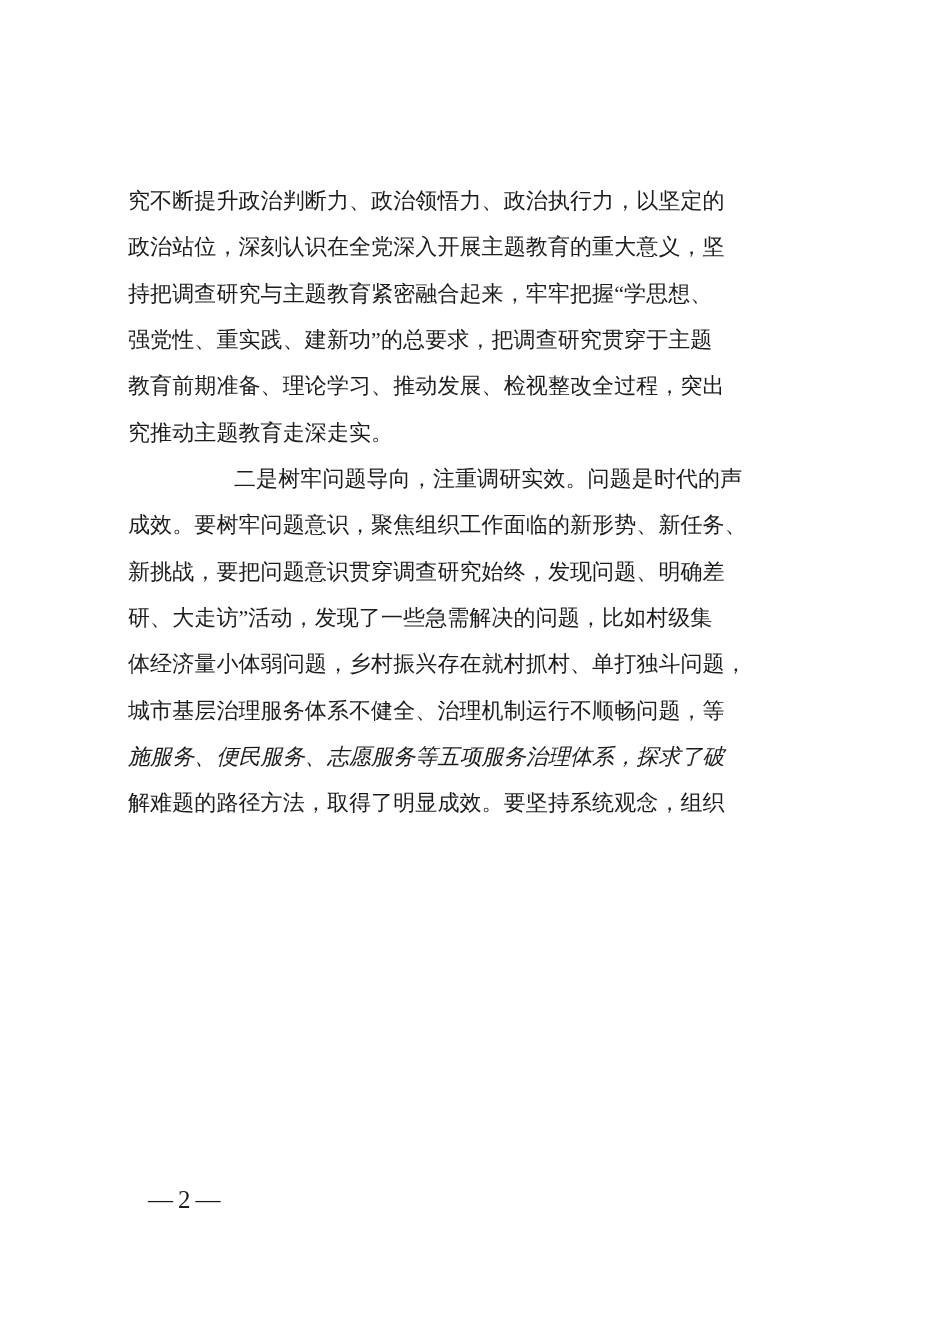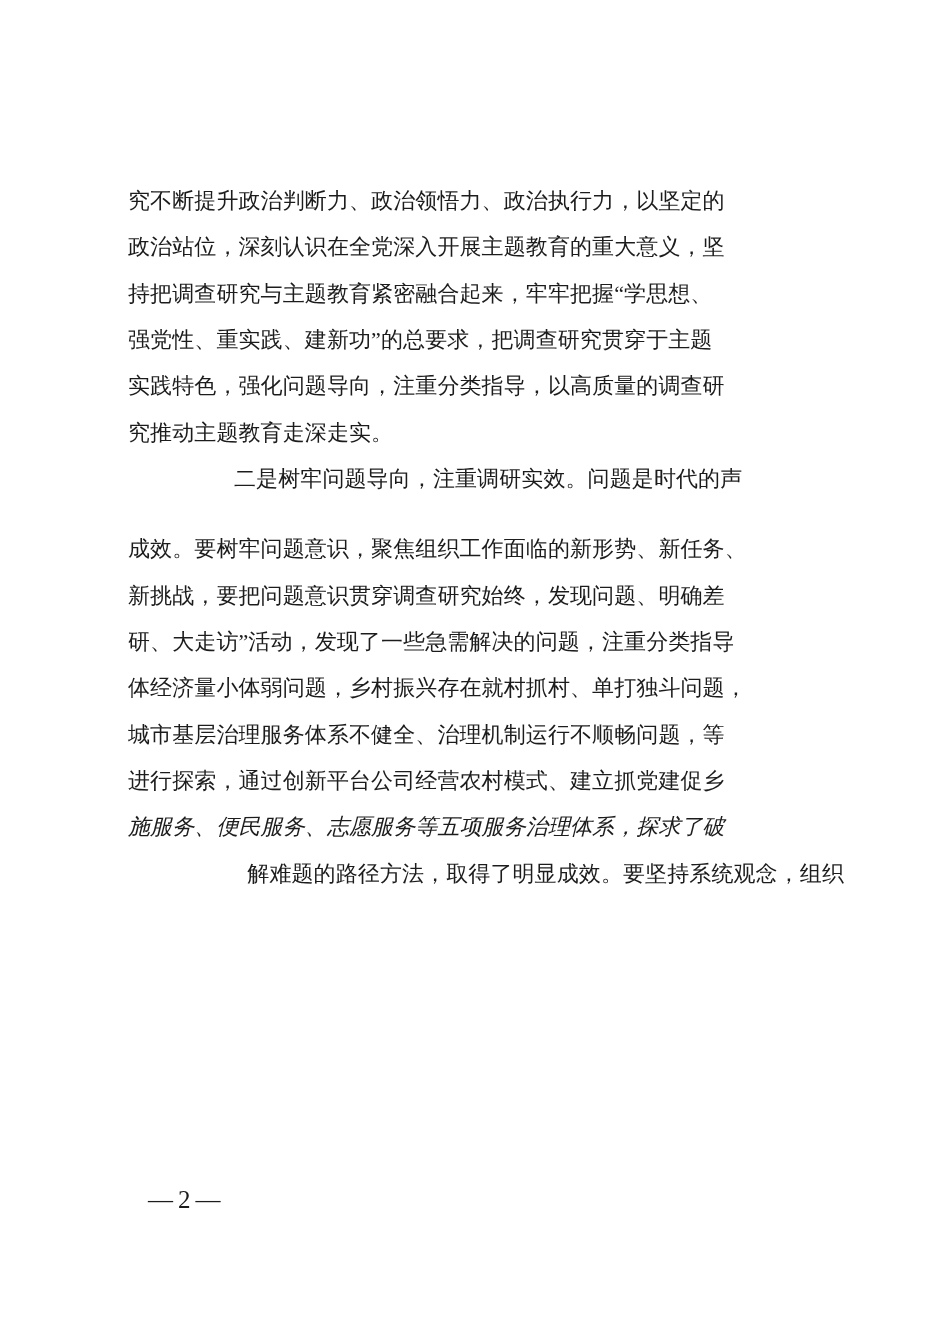--- a/index.html
+++ b/index.html
@@ -44,26 +44,25 @@
 </style>
 </head>
 <body>
 
 <div class="page">
   <div class="text-block" id="text-block">
       <div class="line" style="padding-left: 0px;">究不断提升政治判断力、政治领悟力、政治执行力，以坚定的</div>
       <div class="line" style="padding-left: 0px;">政治站位，深刻认识在全党深入开展主题教育的重大意义，坚</div>
       <div class="line" style="padding-left: 0px;">持把调查研究与主题教育紧密融合起来，牢牢把握“学思想、</div>
       <div class="line" style="padding-left: 0px; font-family: Liberation Serif, serif;">强党性、重实践、建新功”的总要求，把调查研究贯穿于主题</div>
-      <div class="line" style="padding-left: 0px;">实践特色，强化问题导向，注重分类指导，以高质量的调查研</div>
+      <div class="line" style="padding-left: 0px;">教育前期准备、理论学习、推动发展、检视整改全过程，突出</div>
       <div class="line" style="padding-left: 0px;">究推动主题教育走深走实。</div>
       <div class="line" style="padding-left: 106px;">二是树牢问题导向，注重调研实效。问题是时代的声</div>
-      <div class="line" style="padding-left: 0px; margin-top: 24px;">成效。要树牢问题意识，聚焦组织工作面临的新形势、新任务、</div>
+      <div class="line" style="padding-left: 0px;">成效。要树牢问题意识，聚焦组织工作面临的新形势、新任务、</div>
       <div class="line" style="padding-left: 0px;">新挑战，要把问题意识贯穿调查研究始终，发现问题、明确差</div>
-      <div class="line" style="padding-left: 0px;">研、大走访”活动，发现了一些急需解决的问题，注重分类指导</div>
+      <div class="line" style="padding-left: 0px;">研、大走访”活动，发现了一些急需解决的问题，比如村级集</div>
       <div class="line" style="padding-left: 0px;">体经济量小体弱问题，乡村振兴存在就村抓村、单打独斗问题，</div>
       <div class="line" style="padding-left: 0px;">城市基层治理服务体系不健全、治理机制运行不顺畅问题，等</div>
-      <div class="line" style="padding-left: 0px;">进行探索，通过创新平台公司经营农村模式、建立抓党建促乡</div>
       <div class="line" style="padding-left: 0px; font-style: italic;">施服务、便民服务、志愿服务等五项服务治理体系，探求了破</div>
-      <div class="line" style="padding-left: 0px; text-align: right;">解难题的路径方法，取得了明显成效。要坚持系统观念，组织</div>
+      <div class="line" style="padding-left: 0px;">解难题的路径方法，取得了明显成效。要坚持系统观念，组织</div>
     </div>
   <div class="page-number">—2—</div>
 </div>
 
 </body></html>

